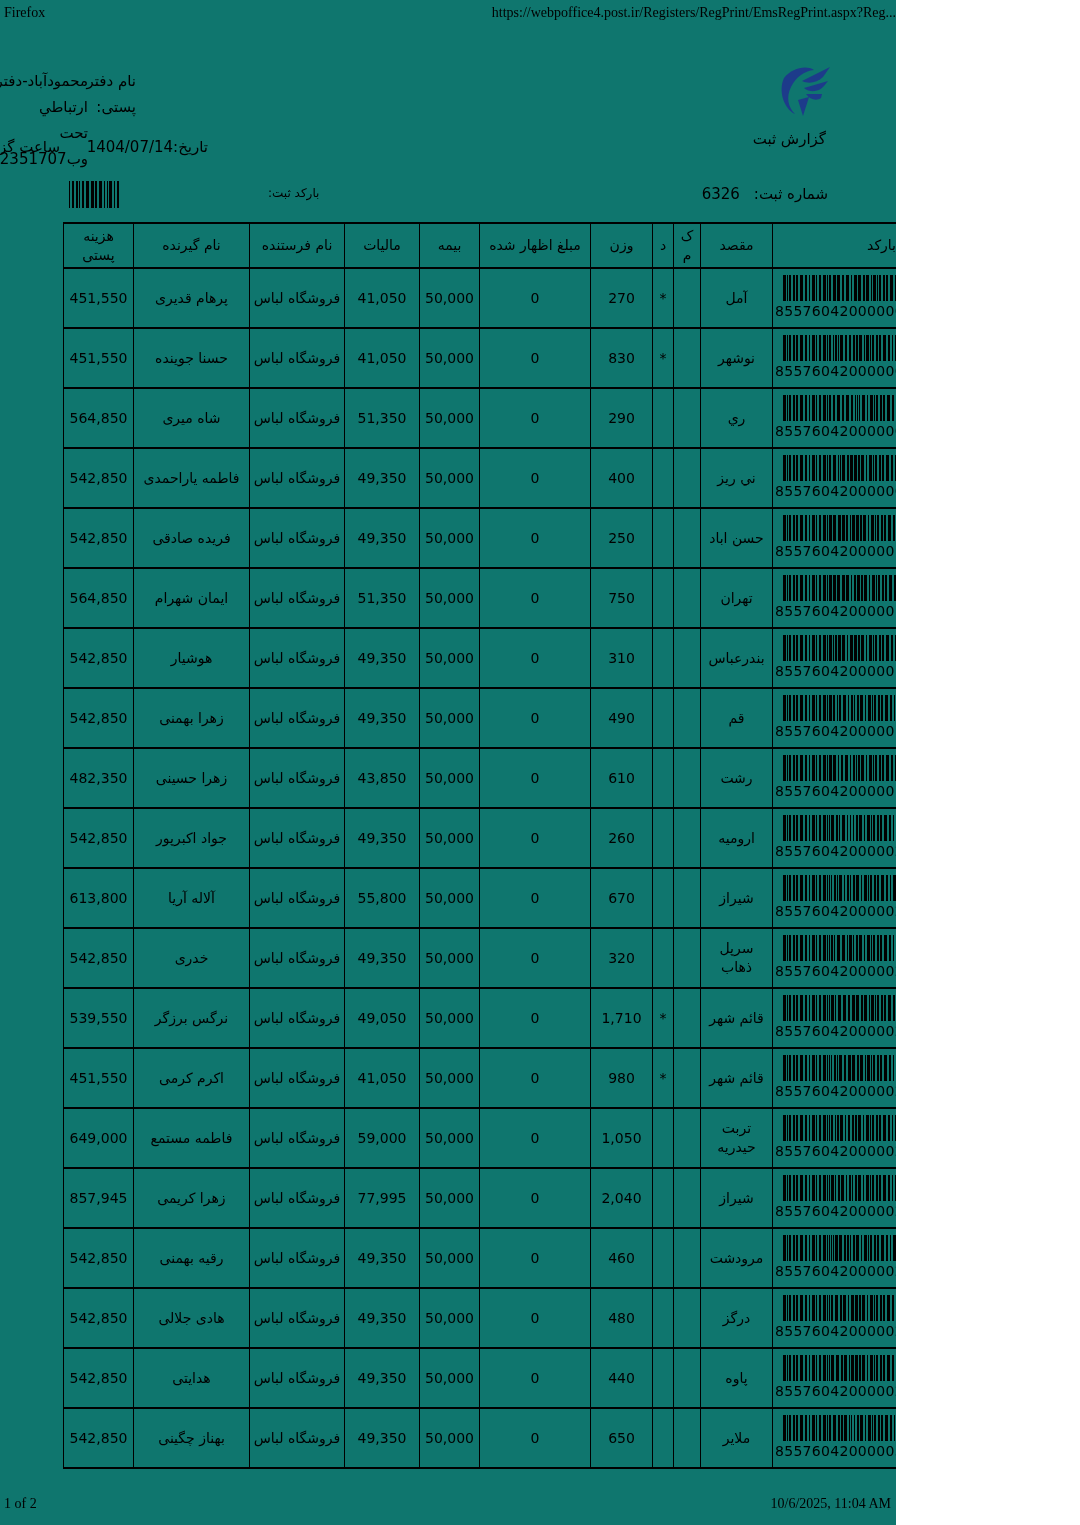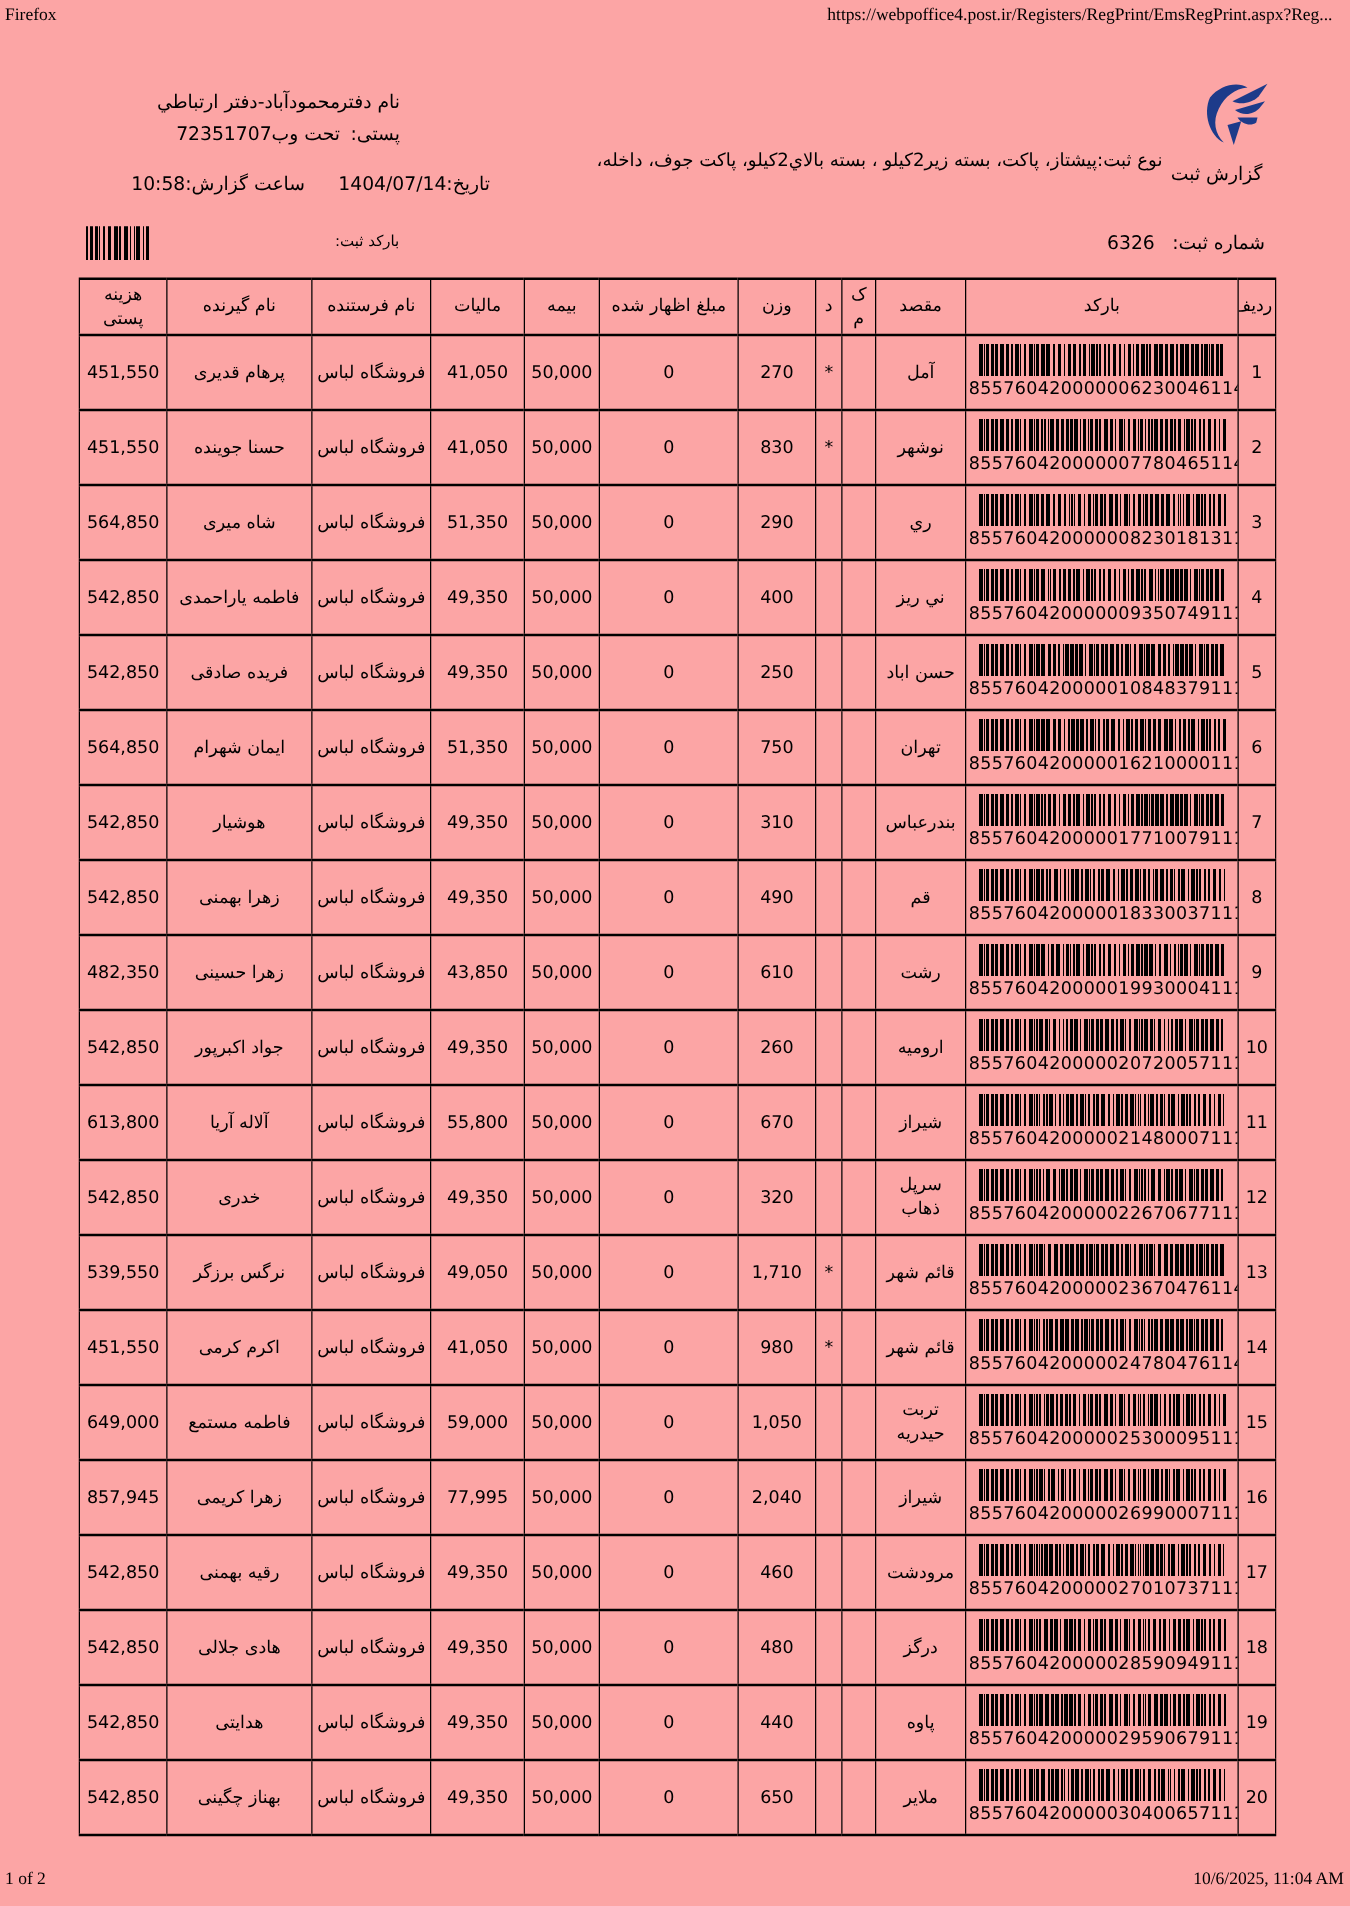--- a/index.html
+++ b/index.html
@@ -1,26 +1,26 @@
 <!DOCTYPE html>
 <html><head>
 <meta charset="utf-8">
 <style>
   * { margin:0; padding:0; box-sizing:border-box; }
   html,body { background:#fff; }
   .page {
-    position:relative; width:1080px; height:1525px;
-    background:#fca5a5; color:#000; overflow:hidden;
+    position:relative; width:896px; height:1525px;
+    background:#0f766e; color:#000; overflow:hidden;
     font-family:"DejaVu Sans", sans-serif;
   }
   .serif { font-family:"Liberation Serif","DejaVu Serif", serif; font-size:14px; }
 
   
   .ff-app   { position:absolute; left:4px;  top:5px; }
-  .ff-url   { position:absolute; right:14px; top:5px;margin-left:44px; }
+  .ff-url   { position:absolute; right:0; top:5px;margin-left:44px; }
   .pg-num   { position:absolute; left:4px;  top:1496px; }
   .pg-date  { position:absolute; right:5px; top:1496px; }
 
   
   .logo { position:absolute; right:64px; top:64px; width:60px; height:56px; }
   .report-title { position:absolute; right:70px; top:130px; font-size:15px; }
   .office-labels { position:absolute; right:760px; top:68px; font-size:15px; text-align:right; line-height:26px; }
   .office-values { position:absolute; right:808px; top:68px; font-size:15px; text-align:right; line-height:26px; }
   .regtype { position:absolute; right:150px; top:118px; width:515px; font-size:14.5px; line-height:23px; text-align:right; }
   .hdr-date { position:absolute; right:688px; top:138px; font-size:15px; white-space:nowrap; }
@@ -71,21 +71,20 @@
   <div class="office-labels" dir="rtl">
     <div>نام دفتر</div>
     <div>پستی:</div>
   </div>
   <div class="office-values" dir="rtl">
     <div>محمودآباد-دفتر ارتباطي</div>
     <div>تحت وب72351707</div>
   </div>
 
   <div class="regtype" dir="rtl">
-    <div>نوع ثبت:پیشتاز، پاکت، بسته زیر2کیلو ، بسته بالاي2کیلو، پاکت جوف، داخله،</div>
   </div>
 
   <div class="hdr-date" dir="rtl"><span>تاریخ:</span><span>1404/07/14</span></div>
   <div class="hdr-time" dir="rtl"><span>ساعت گزارش:</span><span>10:58</span></div>
 
   <div class="regnum" dir="rtl">
     <span>شماره ثبت:</span>
     <span>6326</span>
   </div>
   <div class="regbc-label" dir="rtl">بارکد ثبت:</div>

